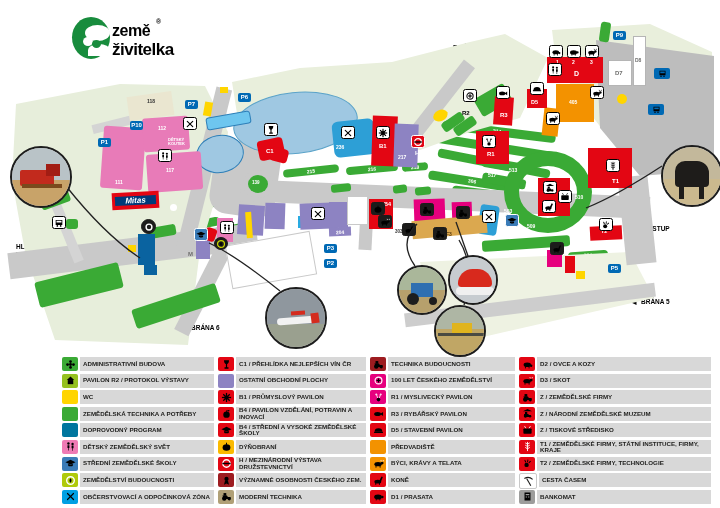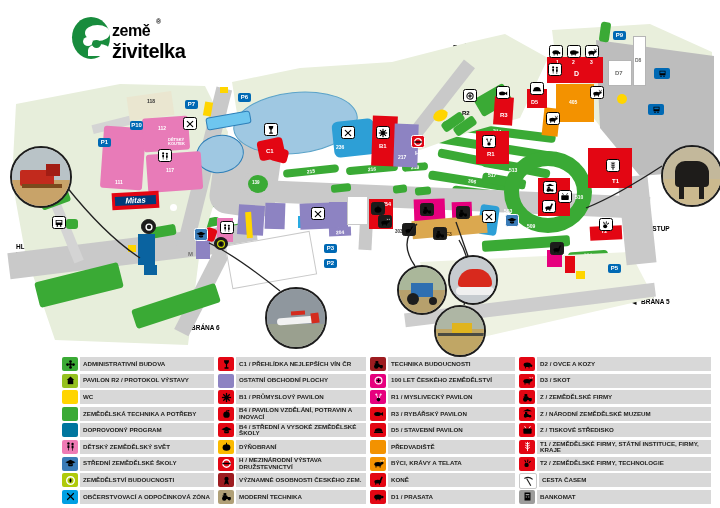--- a/index.html
+++ b/index.html
@@ -205,21 +205,21 @@
   <div class="abs" style="left:72px;top:15px;width:200px;height:56px">
     <div class="abs" style="left:0;top:2px;width:40px;height:44px">
       <div class="abs" style="left:0;top:0;width:38px;height:42px;background:#188c3d;border-radius:50% 50% 50% 50%/48% 48% 52% 52%"></div>
       <div class="abs" style="left:13px;top:8px;width:25px;height:16px;background:#fff;border-radius:50%"></div>
       <div class="abs" style="left:11px;top:20px;width:10px;height:9px;background:#fff;border-radius:50%"></div>
       <div class="abs" style="left:16px;top:27px;width:22px;height:12px;background:#fff;border-radius:50% 50% 0 0"></div>
       <div class="abs" style="left:20px;top:23px;width:9px;height:8px;background:#188c3d;border-radius:50%"></div>
     </div>
     <div class="t" style="left:40px;top:8px;font-size:16px;letter-spacing:-0.5px">země</div>
     <div class="t" style="left:84px;top:3px;font-size:7px">®</div>
-    <div class="t" style="left:40px;top:26px;font-size:20px;letter-spacing:-0.5px">živitelka</div>
+    <div class="t" style="left:40px;top:26px;font-size:17px;letter-spacing:-0.5px">živitelka</div>
   </div>
 
   <div class="shape" style="left:0;top:0;width:720px;height:352px;background:#e7eedb;z-index:1;clip-path:polygon(16px 104px,120px 84px,205px 86px,228px 132px,224px 170px,200px 250px,188px 345px,55px 340px,25px 252px,12px 180px)"></div>
   <div class="shape" style="left:0;top:0;width:720px;height:352px;background:#e9efdc;z-index:1;clip-path:polygon(232px 82px,300px 68px,392px 62px,470px 42px,505px 34px,548px 58px,520px 118px,470px 132px,420px 150px,350px 142px,282px 132px,238px 120px)"></div>
   <div class="shape" style="left:0;top:0;width:720px;height:352px;background:#e9efdc;z-index:1;clip-path:polygon(552px 30px,650px 24px,712px 52px,714px 128px,664px 168px,618px 150px,586px 108px,556px 62px)"></div>
   <div class="shape" style="left:0;top:0;width:720px;height:352px;background:#eef2e2;z-index:1;clip-path:polygon(420px 262px,630px 252px,654px 298px,470px 340px,430px 300px)"></div>
 
   <div class="shape" style="left:8px;top:238px;width:250px;height:26px;background:#c9c9c9;transform:rotate(-7deg);z-index:2"></div>
   <div class="shape" style="left:196px;top:86px;width:16px;height:168px;background:#c9c9c9;transform:rotate(14deg);z-index:2"></div>
   <div class="shape" style="left:212px;top:142px;width:66px;height:74px;background:#c9c9c9;border-radius:18px;transform:rotate(8deg);z-index:2"></div>

